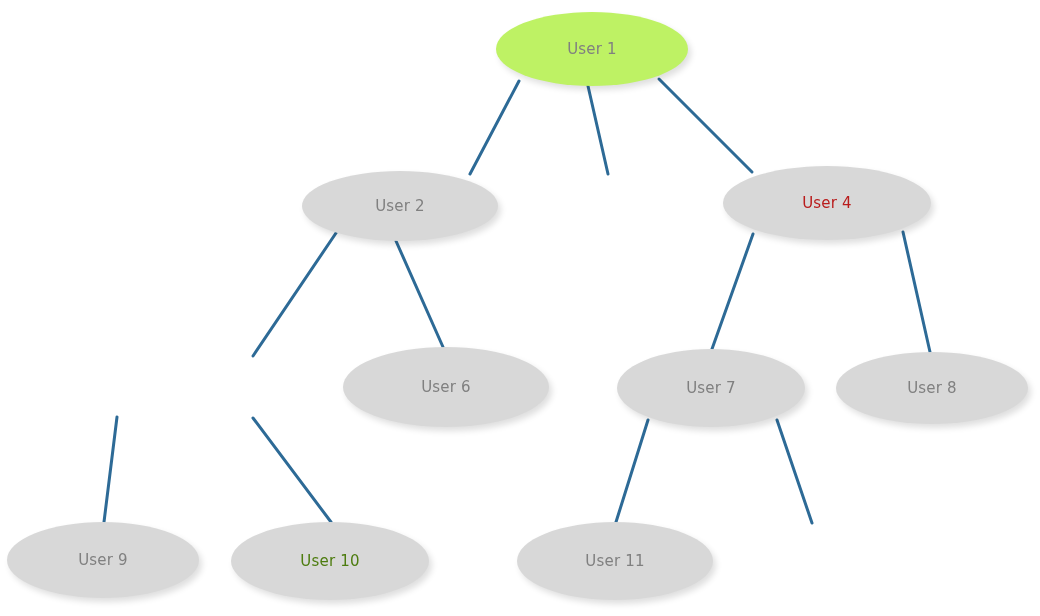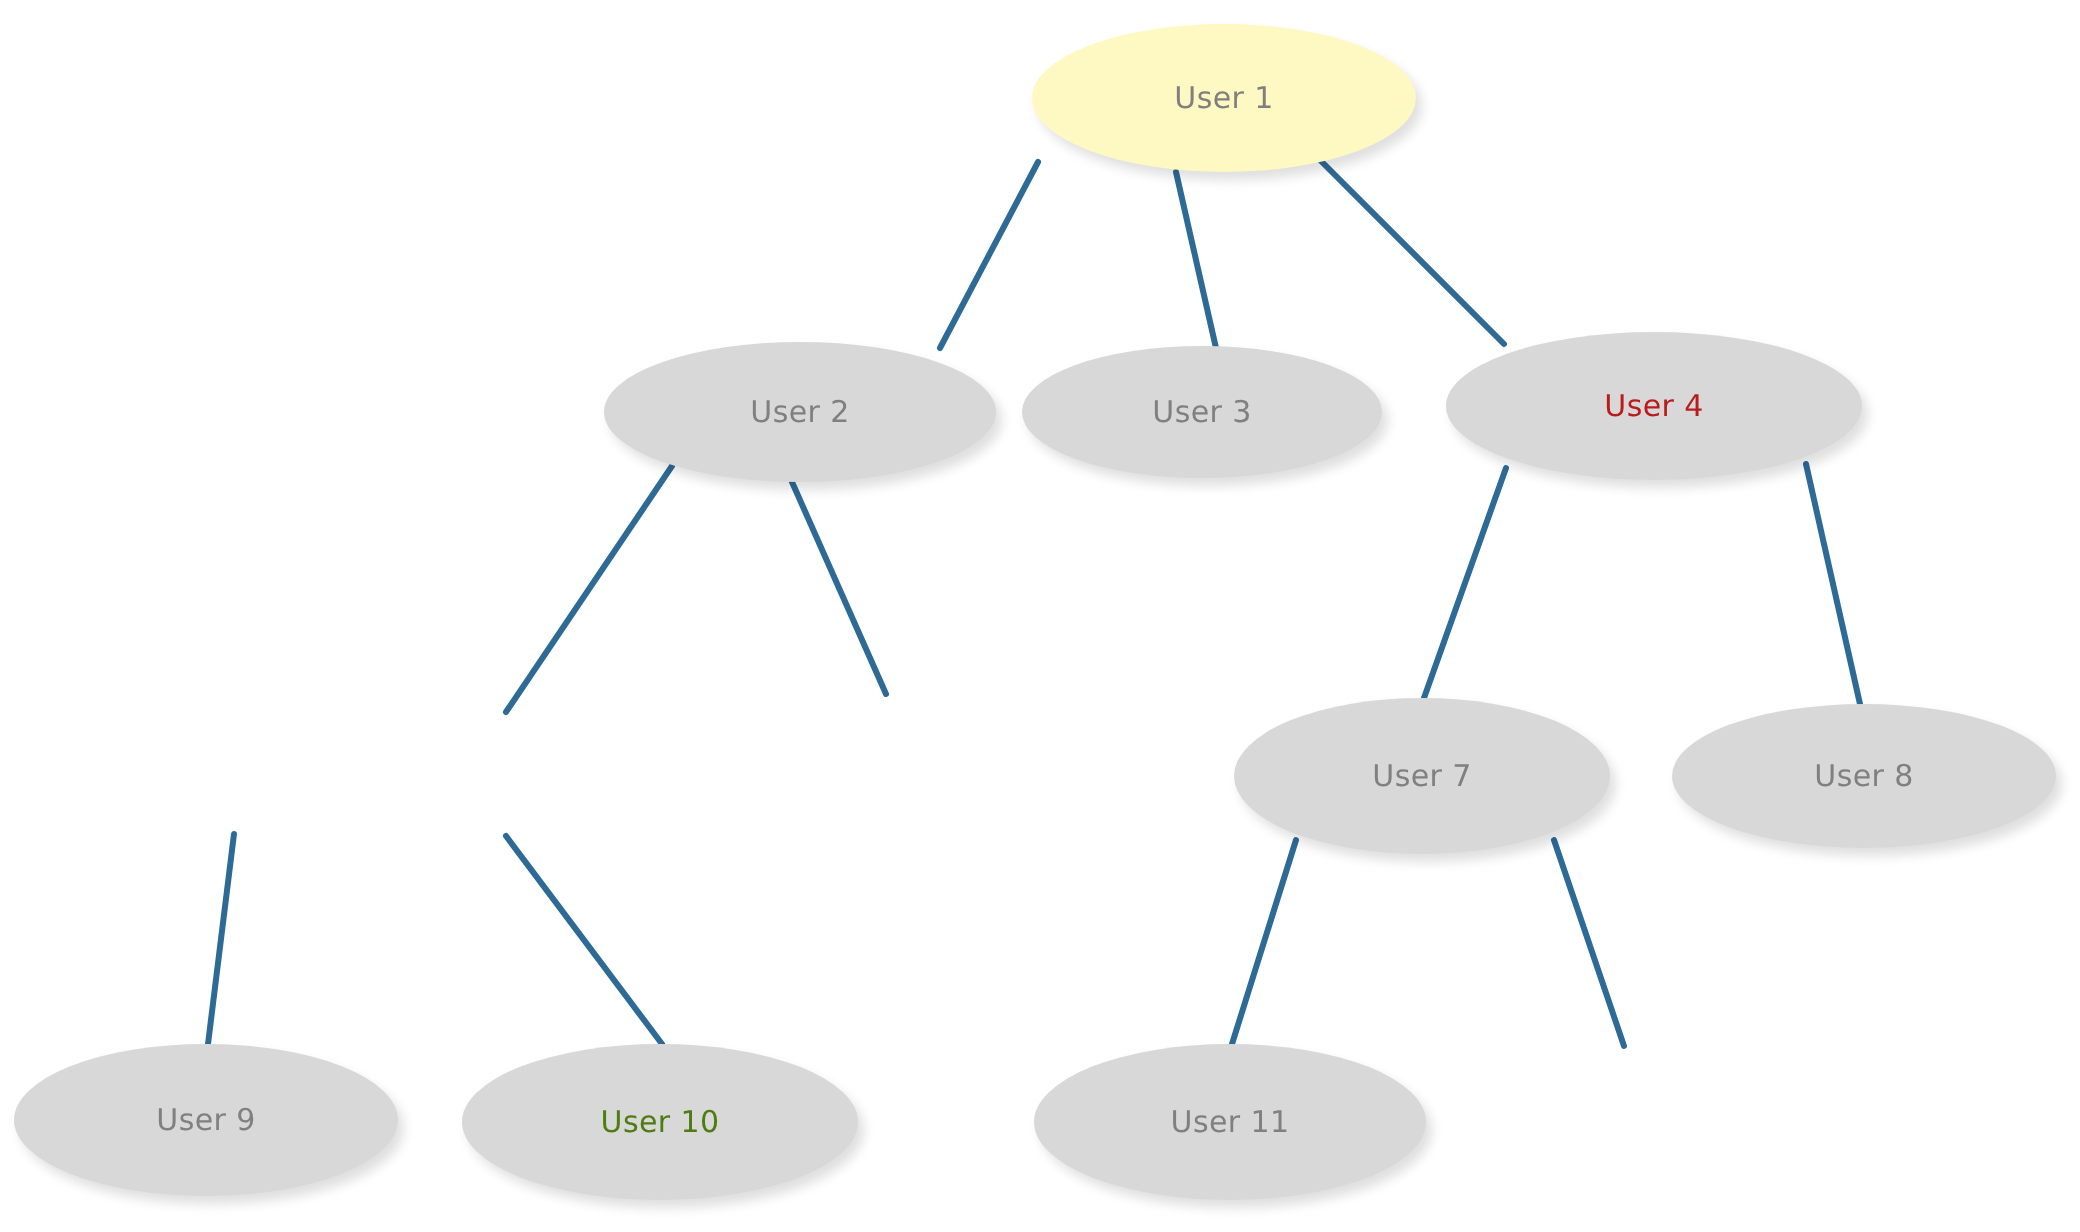--- a/index.html
+++ b/index.html
@@ -64,31 +64,31 @@
       <line x1="336" y1="233" x2="253" y2="356" stroke="#2d6a96" stroke-width="3" stroke-linecap="round"></line>
       <line x1="396" y1="241" x2="443" y2="347" stroke="#2d6a96" stroke-width="3" stroke-linecap="round"></line>
       <line x1="753" y1="234" x2="712" y2="349" stroke="#2d6a96" stroke-width="3" stroke-linecap="round"></line>
       <line x1="903" y1="232" x2="930" y2="352" stroke="#2d6a96" stroke-width="3" stroke-linecap="round"></line>
       <line x1="117" y1="417" x2="104" y2="522" stroke="#2d6a96" stroke-width="3" stroke-linecap="round"></line>
       <line x1="253" y1="418" x2="331" y2="522" stroke="#2d6a96" stroke-width="3" stroke-linecap="round"></line>
       <line x1="648" y1="420" x2="616" y2="522" stroke="#2d6a96" stroke-width="3" stroke-linecap="round"></line>
       <line x1="777" y1="420" x2="812" y2="523" stroke="#2d6a96" stroke-width="3" stroke-linecap="round"></line>
     </svg>
   <div id="node-layer">
-      <div class="graph-node" style="left: 516px; top: 12px; width: 192px; height: 74px; background: #fef9c3;">
+      <div class="graph-node" style="left: 496px; top: 12px; width: 192px; height: 74px; background: #bef264;">
         <span class="node-label" style="color: rgb(128, 128, 128);">User 1</span>
       </div>
       <div class="graph-node" style="left: 302px; top: 171px; width: 196px; height: 70px; background: rgb(216, 216, 216);">
         <span class="node-label" style="color: rgb(128, 128, 128);">User 2</span>
       </div>
-      <div class="graph-node" style="left: 511px; top: 173px; width: 180px; height: 66px; background: rgb(216, 216, 216);">
-        <span class="node-label" style="color: rgb(128, 128, 128);">User 3</span>
-      </div>
       <div class="graph-node" style="left: 723px; top: 166px; width: 208px; height: 74px; background: rgb(216, 216, 216);">
         <span class="node-label" style="color: #b91c1c;">User 4</span>
+      </div>
+      <div class="graph-node" style="left: 343px; top: 347px; width: 206px; height: 80px; background: rgb(216, 216, 216);">
+        <span class="node-label" style="color: rgb(128, 128, 128);">User 6</span>
       </div>
       <div class="graph-node" style="left: 617px; top: 349px; width: 188px; height: 78px; background: rgb(216, 216, 216);">
         <span class="node-label" style="color: rgb(128, 128, 128);">User 7</span>
       </div>
       <div class="graph-node" style="left: 836px; top: 352px; width: 192px; height: 72px; background: rgb(216, 216, 216);">
         <span class="node-label" style="color: rgb(128, 128, 128);">User 8</span>
       </div>
       <div class="graph-node" style="left: 7px; top: 522px; width: 192px; height: 76px; background: rgb(216, 216, 216);">
         <span class="node-label" style="color: rgb(128, 128, 128);">User 9</span>
       </div>

